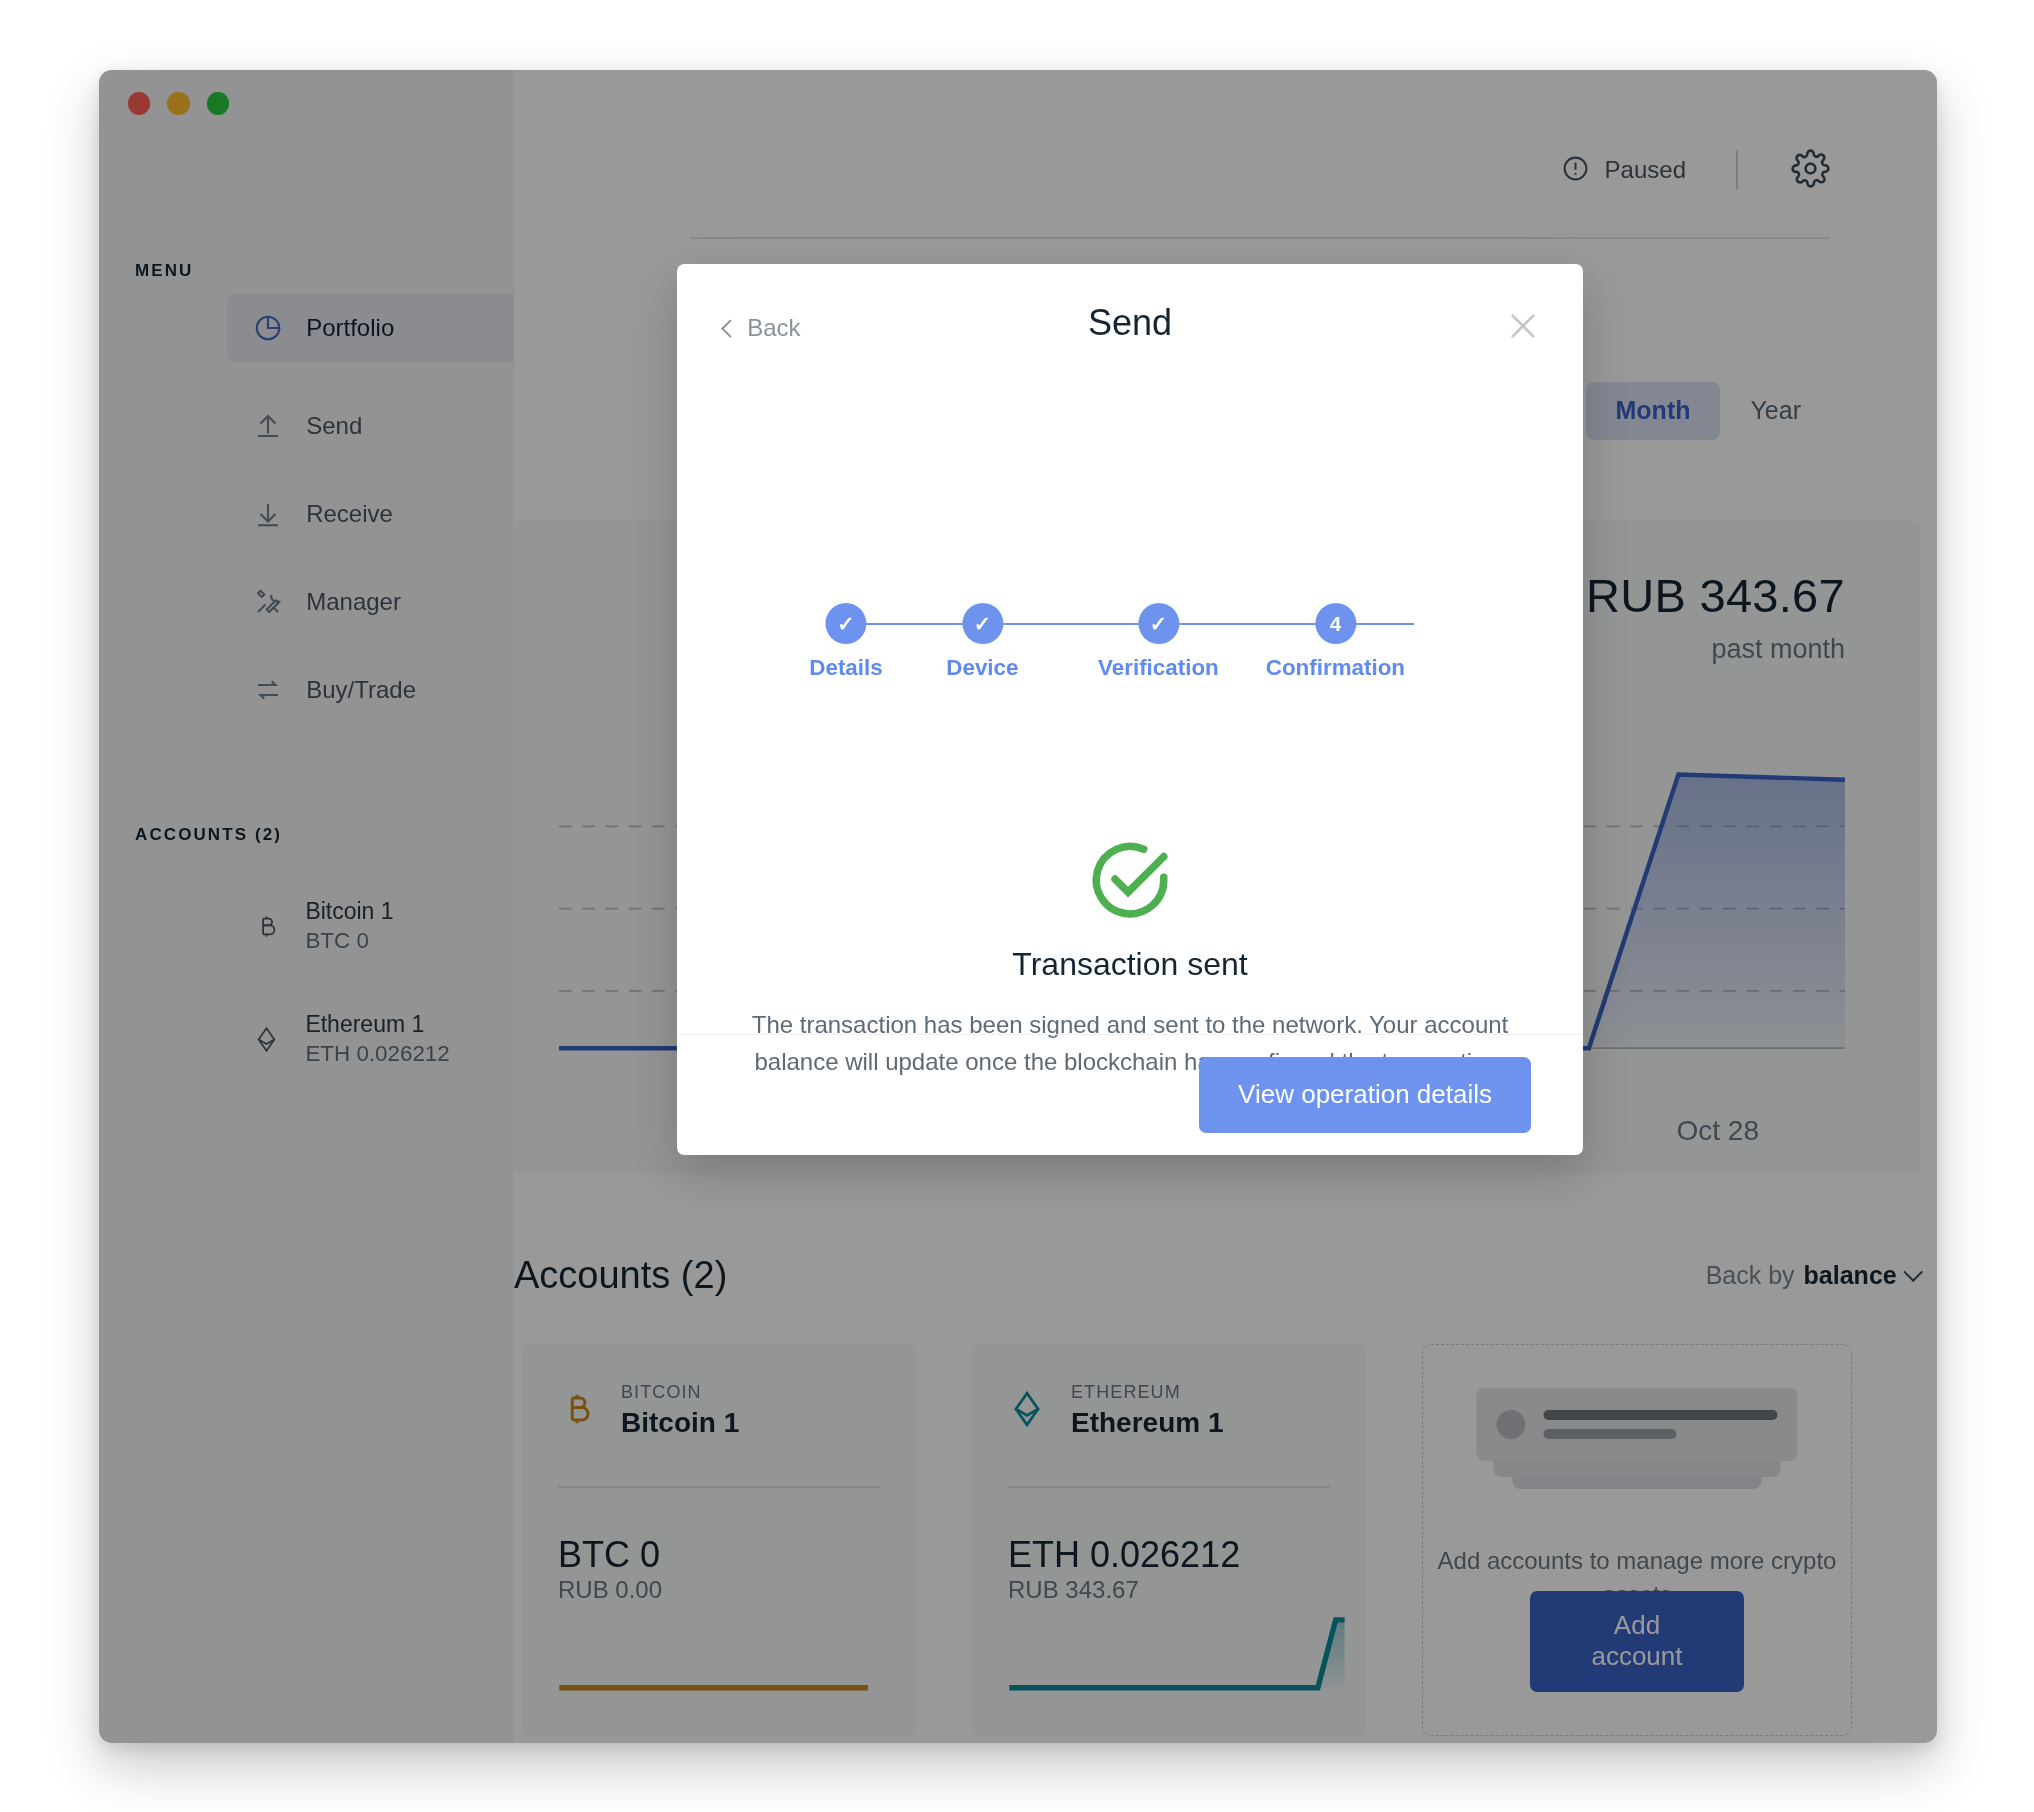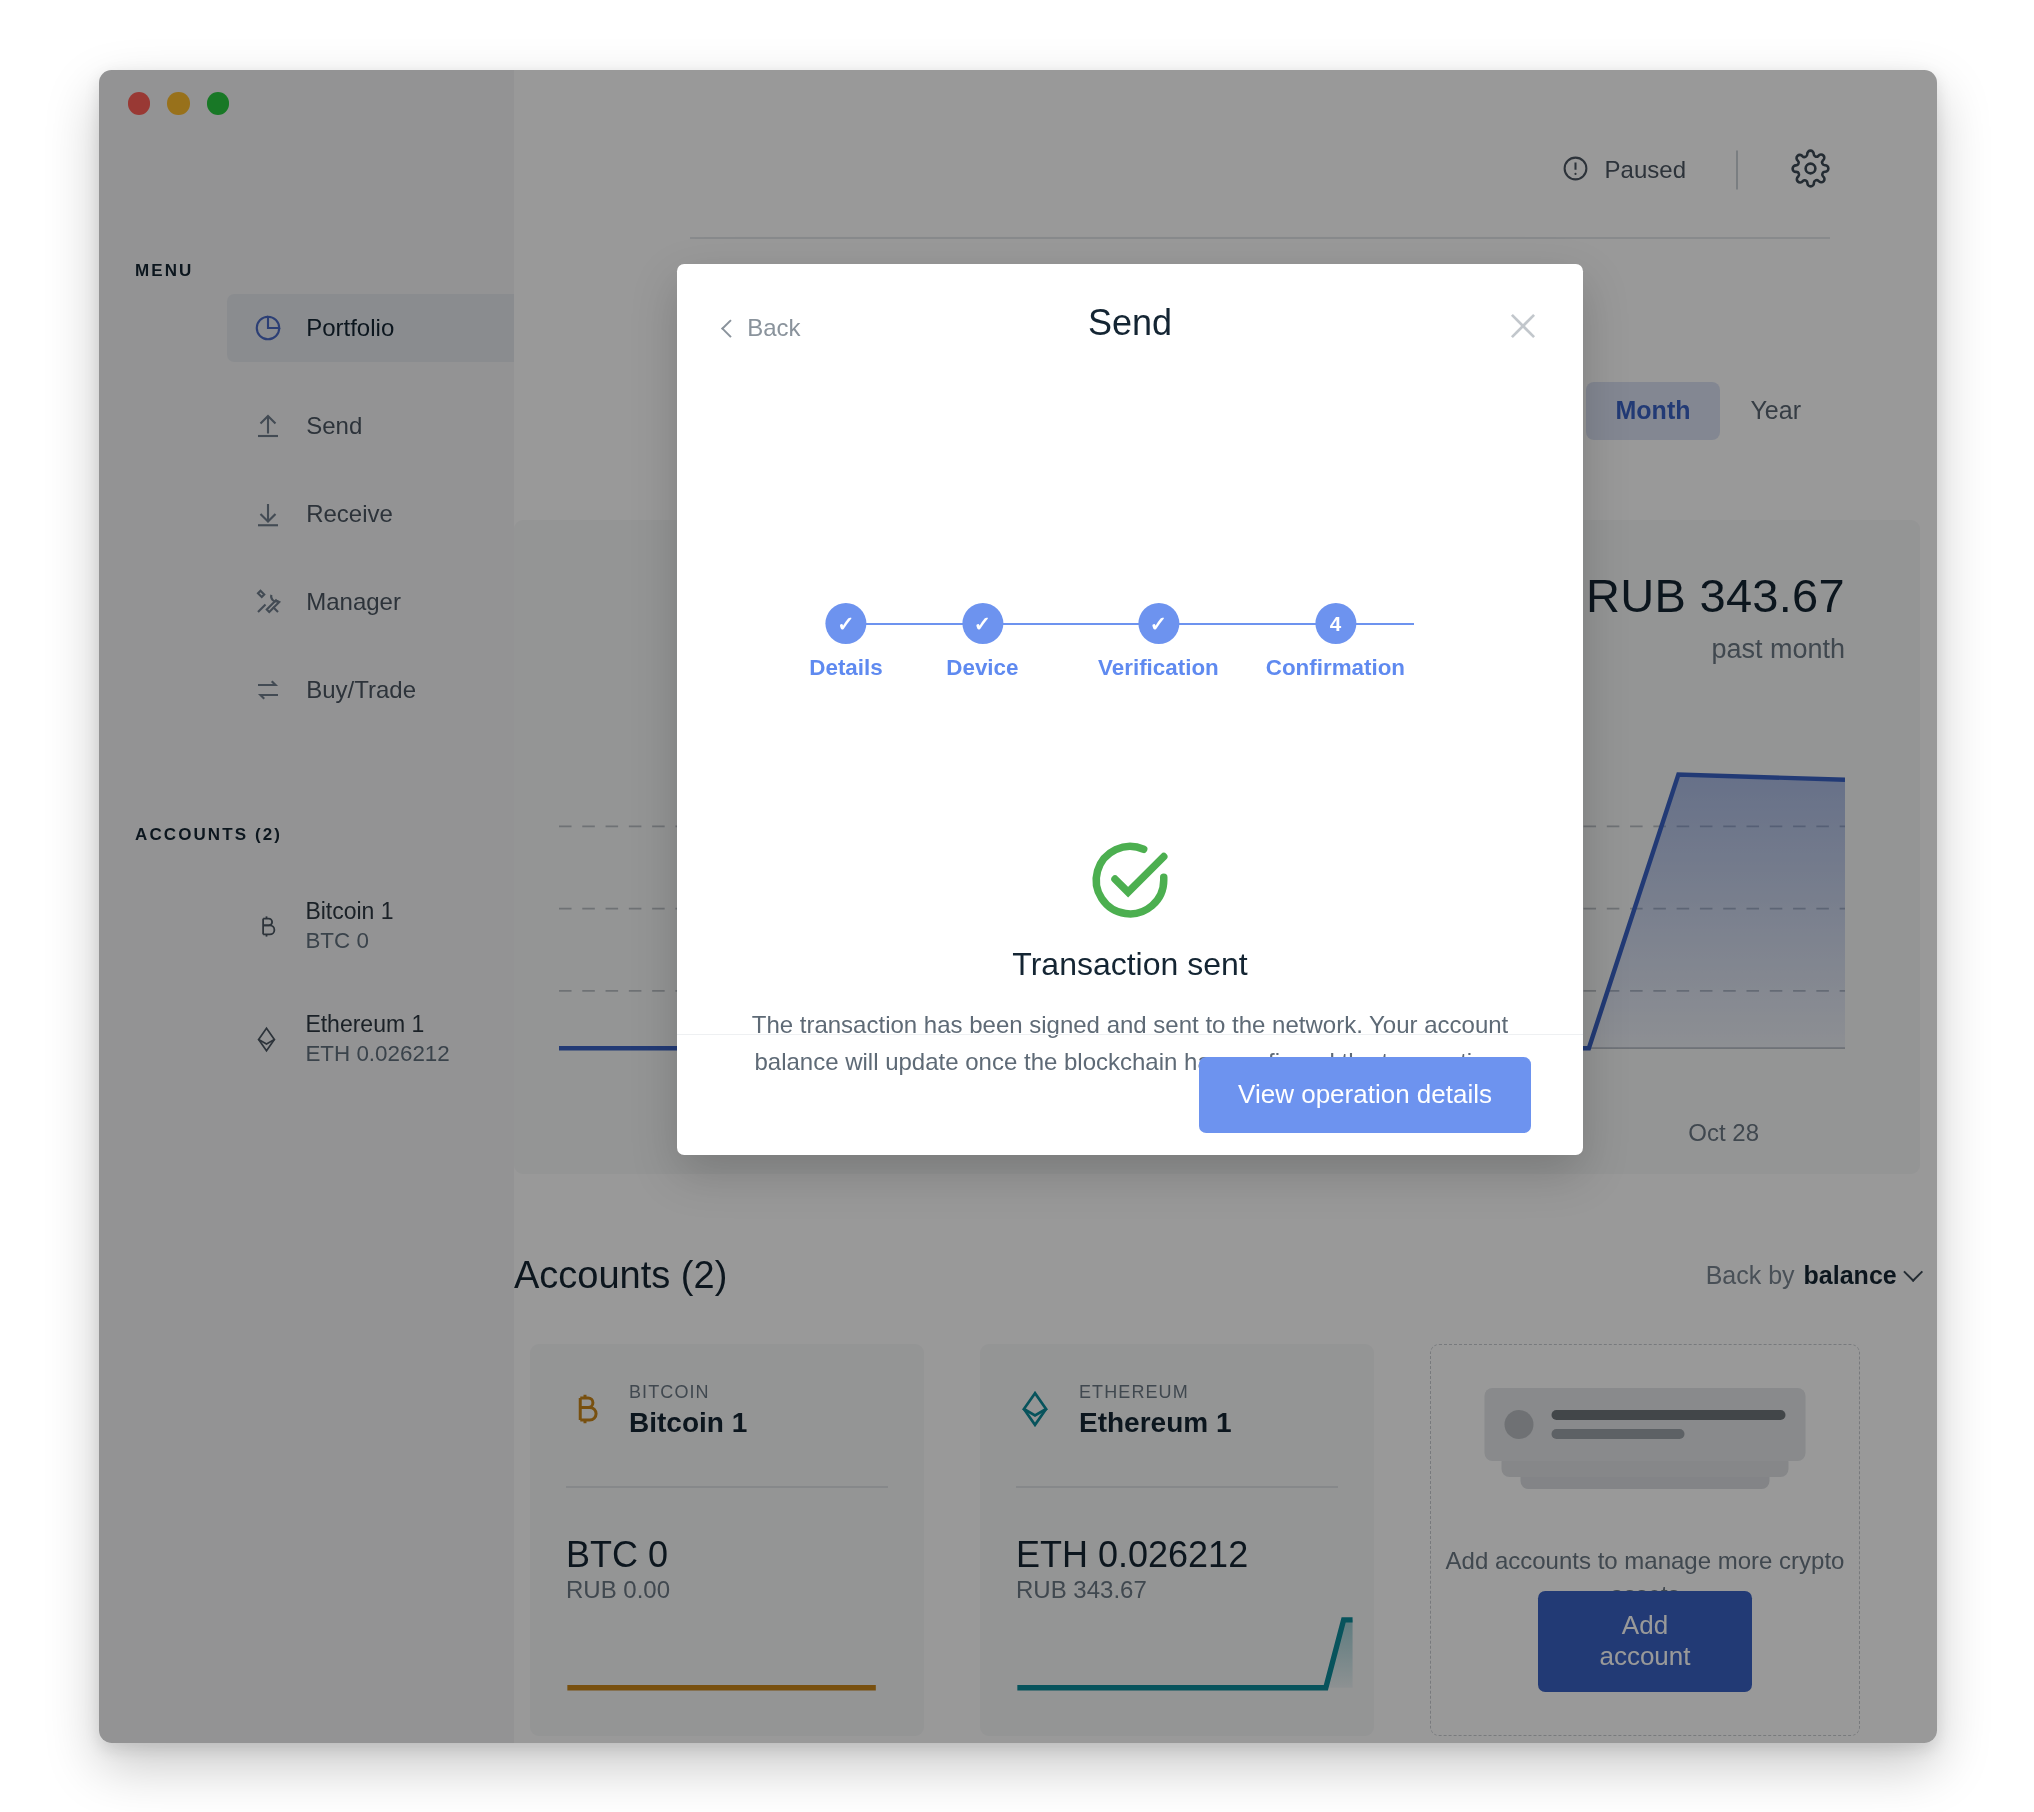--- a/index.html
+++ b/index.html
@@ -162,21 +162,21 @@
     border-bottom: 15px solid #3a8f3a;
   }
   .balance-amount { font-size: 47px; color: #142533; letter-spacing: 0.3px; }
   .balance-sub { font-size: 27px; color: #6b7884; margin-top: 10.7px; }
 
   .chart-area {
     position: absolute; left: 45px; right: 75px; top: 224px; height: 331px;
   }
   .chart-date {
     position: absolute; right: 161px; bottom: 27px;
-    font-size: 24px; color: #6b7884;
+    font-size: 28px; color: #6b7884;
   }
 
   
   .accounts-head {
     position: absolute; left: 0px; top: 1184px;
     width: 1406px; height: 54px;
   }
   .accounts-title { font-size: 38px; color: #142533; }
   .sort-by {
     position: absolute; right: 0px; top: 7.2px;
@@ -186,21 +186,21 @@
   .sort-label { color: #7a8591; }
   .sort-value { color: #142533; font-weight: 600; }
   .chev-down {
     width: 14.3px; height: 14.3px;
     border-right: 2.3px solid #3c4a56;
     border-bottom: 2.3px solid #3c4a56;
     transform: rotate(45deg) translate(-2.7px,-2.7px);
   }
 
   .cards-row {
-    position: absolute; left: 16px; top: 1274px;
+    position: absolute; left: 8px; top: 1274px;
     width: 1406px; height: 394px;
     display: flex; gap: 56px;
   }
   .acct-card {
     width: 394px; height: 392px;
     background: #f7f8f9;
     border-radius: 9px;
     position: relative;
     overflow: hidden;
   }

